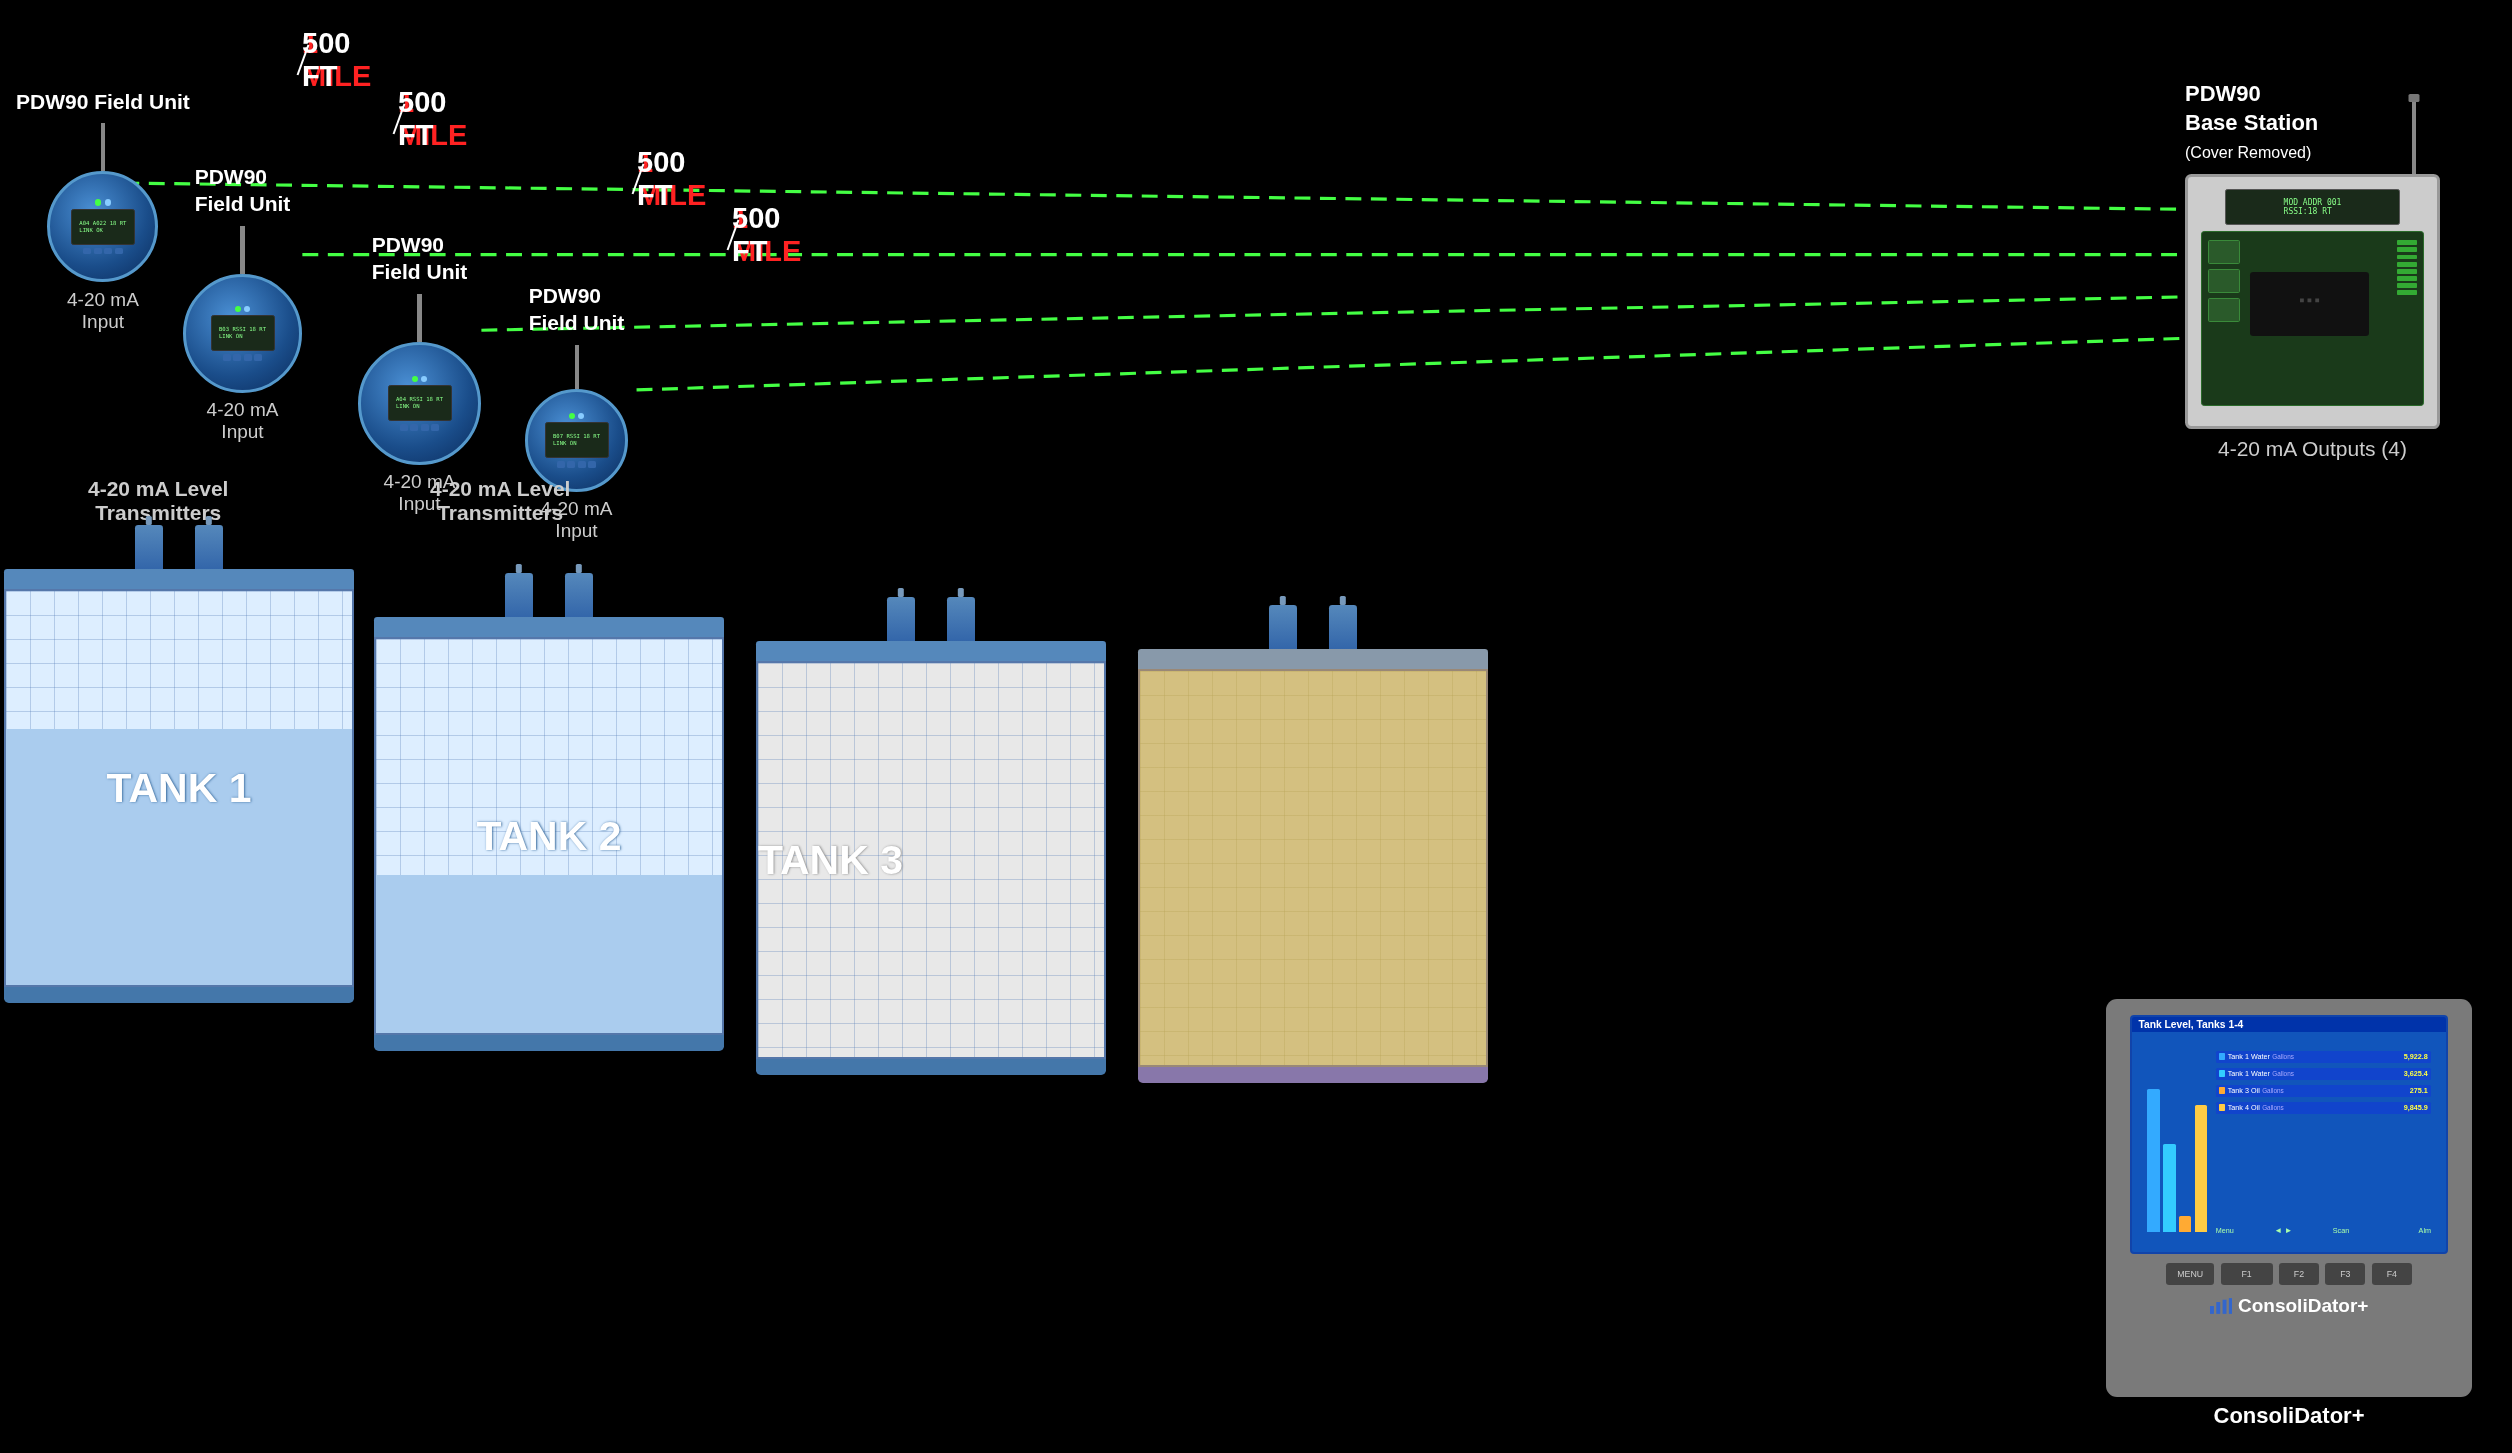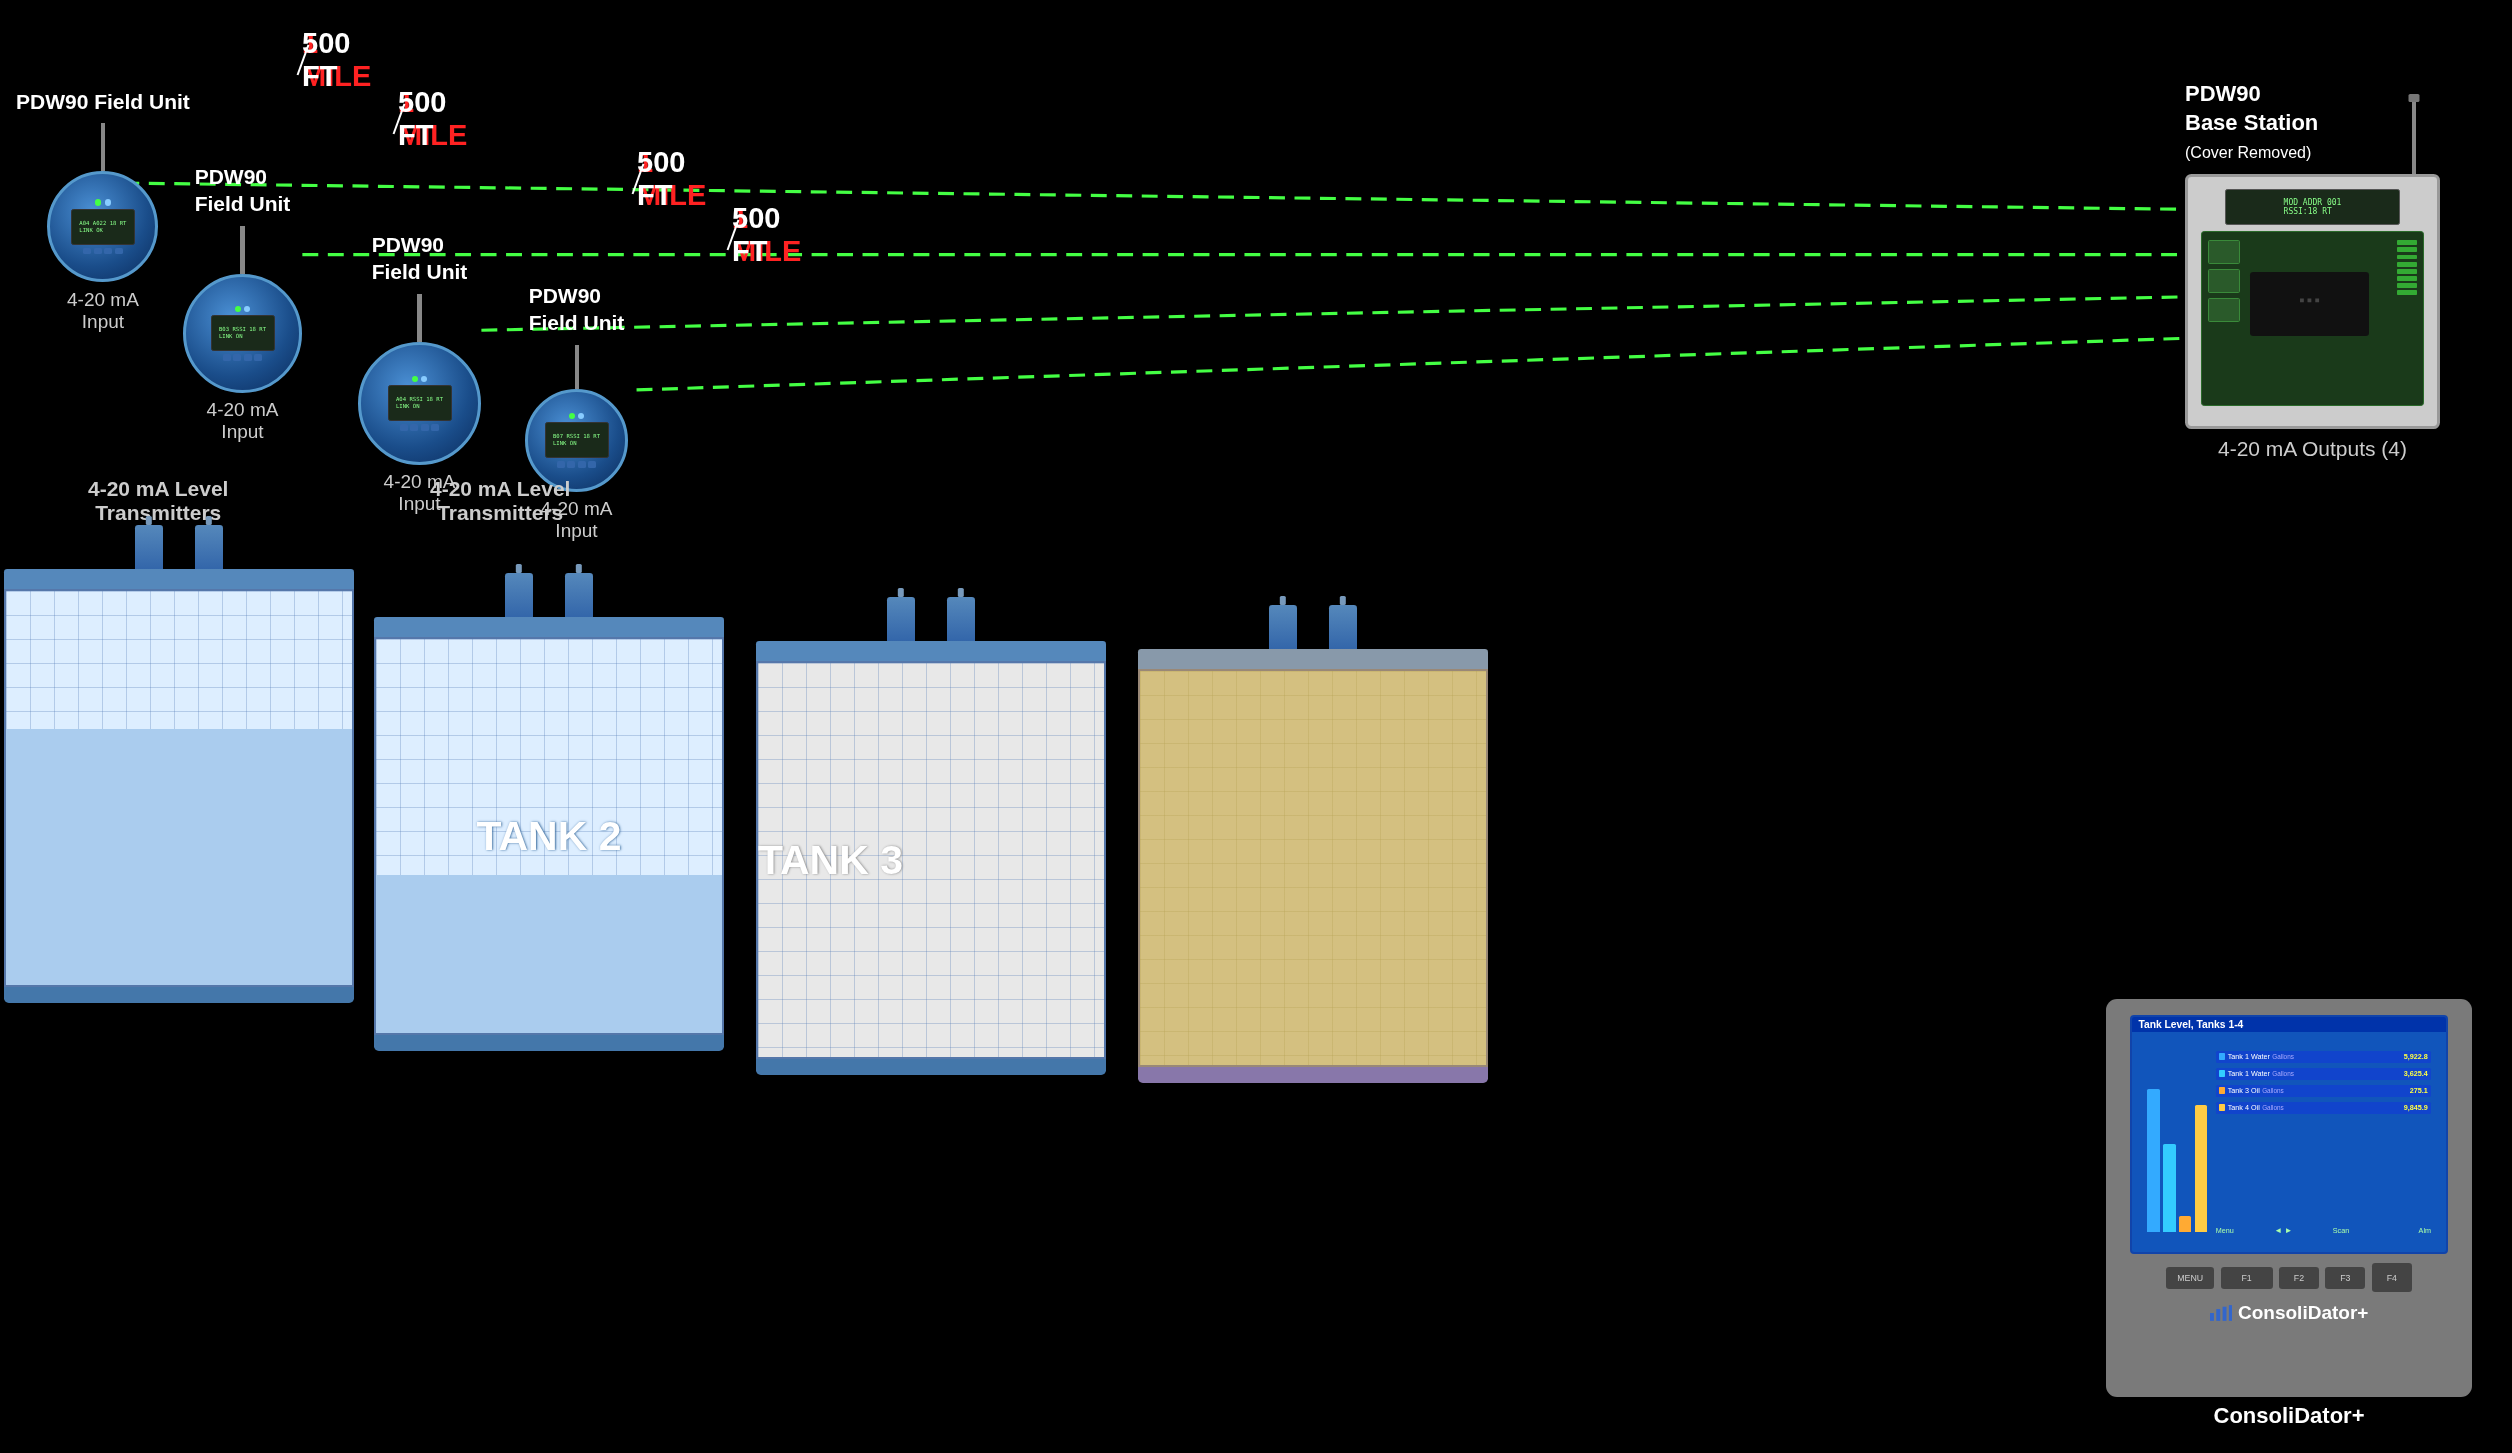--- a/index.html
+++ b/index.html
@@ -267,20 +267,21 @@
     </div>
   </div>
 
   <div style="width:350px; height:20px; background:#5588bb; border-radius:3.2px 3.2px 0 0;"></div>
 
   <div style="width:350px; height:398px; border:2.4px solid #5577aa; background:#ddeeff; position:relative; overflow:hidden;">
 
     <div class="tank-grid"></div>
 
     <div style="position:absolute; bottom:0; left:0; width:100%; height:65%; background:#aaccee;"></div>
+    <div style="position:absolute; width:100%; text-align:center; font-size:41px; font-weight:bold; color:#fff; top:50%; transform:translateY(-50%); text-shadow:0.8px 0.8px 2.4px #336699;">TANK 1</div>
   </div>
 
   <div style="width:350px; height:16px; background:#4477aa; border-radius:0 0 4.8px 4.8px;"></div>
 </div>
 
 <div style="position:absolute; left:374px; top:573px;">
   <div style="display:flex; gap:32px; justify-content:center; margin-bottom:0;">
     <div style="width:28px; height:44px; background:linear-gradient(to bottom, #5588bb, #3366aa); border-radius:3.2px 3.2px 0 0; position:relative;">
       <div style="position:absolute; top:-9.5px; left:50%; transform:translateX(-50%); width:6.4px; height:9.5px; background:#7799bb; border-radius:1.6px;"></div>
     </div>
@@ -445,21 +446,21 @@
           </div>
         </div>
       </div>
     </div>
 
     <div style="display:flex; gap:6.4px; align-items:center;">
       <div style="width:48px; height:22px; background:#444; border-radius:3.2px; color:#ccc; font-size:8.8px; display:flex; align-items:center; justify-content:center; cursor:pointer;">MENU</div>
       <div style="width:52px; height:22px; background:#444; border-radius:3.2px; color:#ccc; font-size:8.8px; display:flex; align-items:center; justify-content:center; cursor:pointer;">F1</div>
       <div style="width:40px; height:22px; background:#444; border-radius:3.2px; color:#ccc; font-size:8.8px; display:flex; align-items:center; justify-content:center; cursor:pointer;">F2</div>
       <div style="width:40px; height:22px; background:#444; border-radius:3.2px; color:#ccc; font-size:8.8px; display:flex; align-items:center; justify-content:center; cursor:pointer;">F3</div>
-      <div style="width:40px; height:29px; background:#444; border-radius:3.2px; color:#ccc; font-size:8.8px; display:flex; align-items:center; justify-content:center; cursor:pointer;">F4</div>
+      <div style="width:40px; height:22px; background:#444; border-radius:3.2px; color:#ccc; font-size:8.8px; display:flex; align-items:center; justify-content:center; cursor:pointer;">F4</div>
     </div>
 
     <div style="display:flex; align-items:center; gap:6.4px;">
       <svg width="22" height="16" viewBox="0 0 28 20">
         <rect x="0" y="10" width="5" height="10" fill="#3366cc"></rect>
         <rect x="8" y="5" width="5" height="15" fill="#3366cc"></rect>
         <rect x="16" y="2" width="5" height="18" fill="#3366cc"></rect>
         <rect x="24" y="0" width="4" height="20" fill="#3366cc"></rect>
       </svg>
       <span style="color:#fff; font-size:19px; font-weight:bold;">ConsoliDator+</span>

